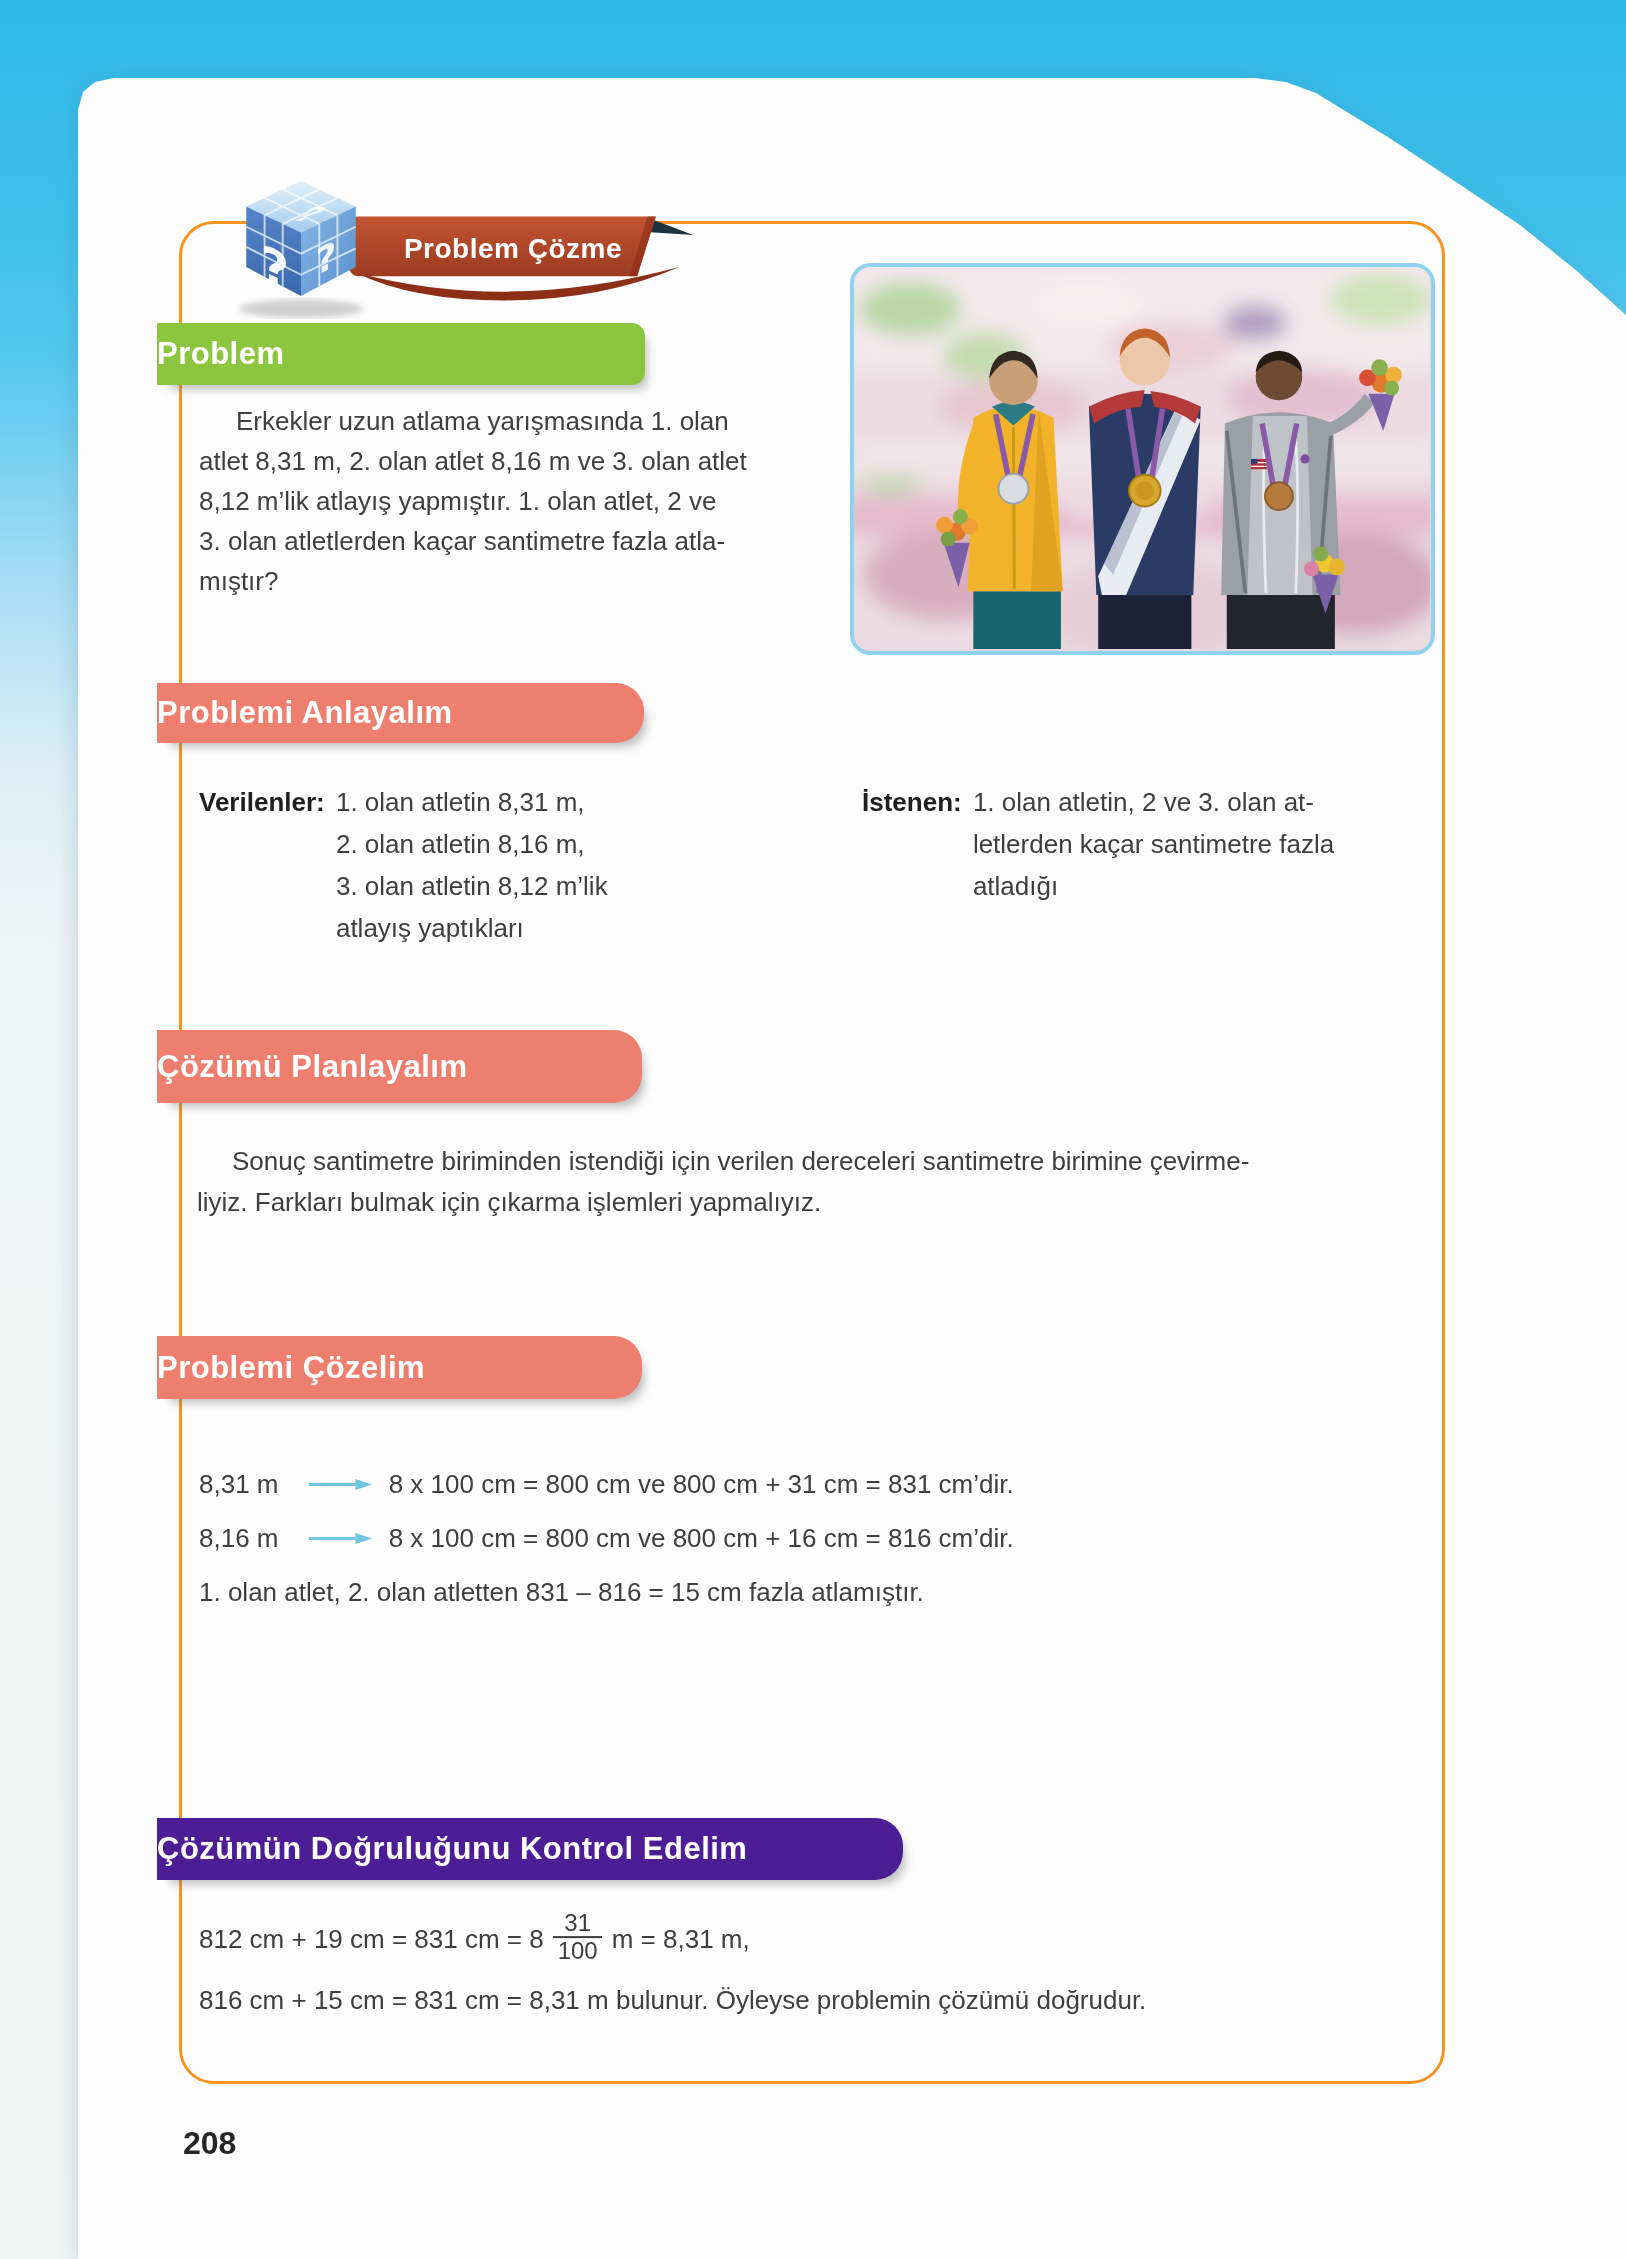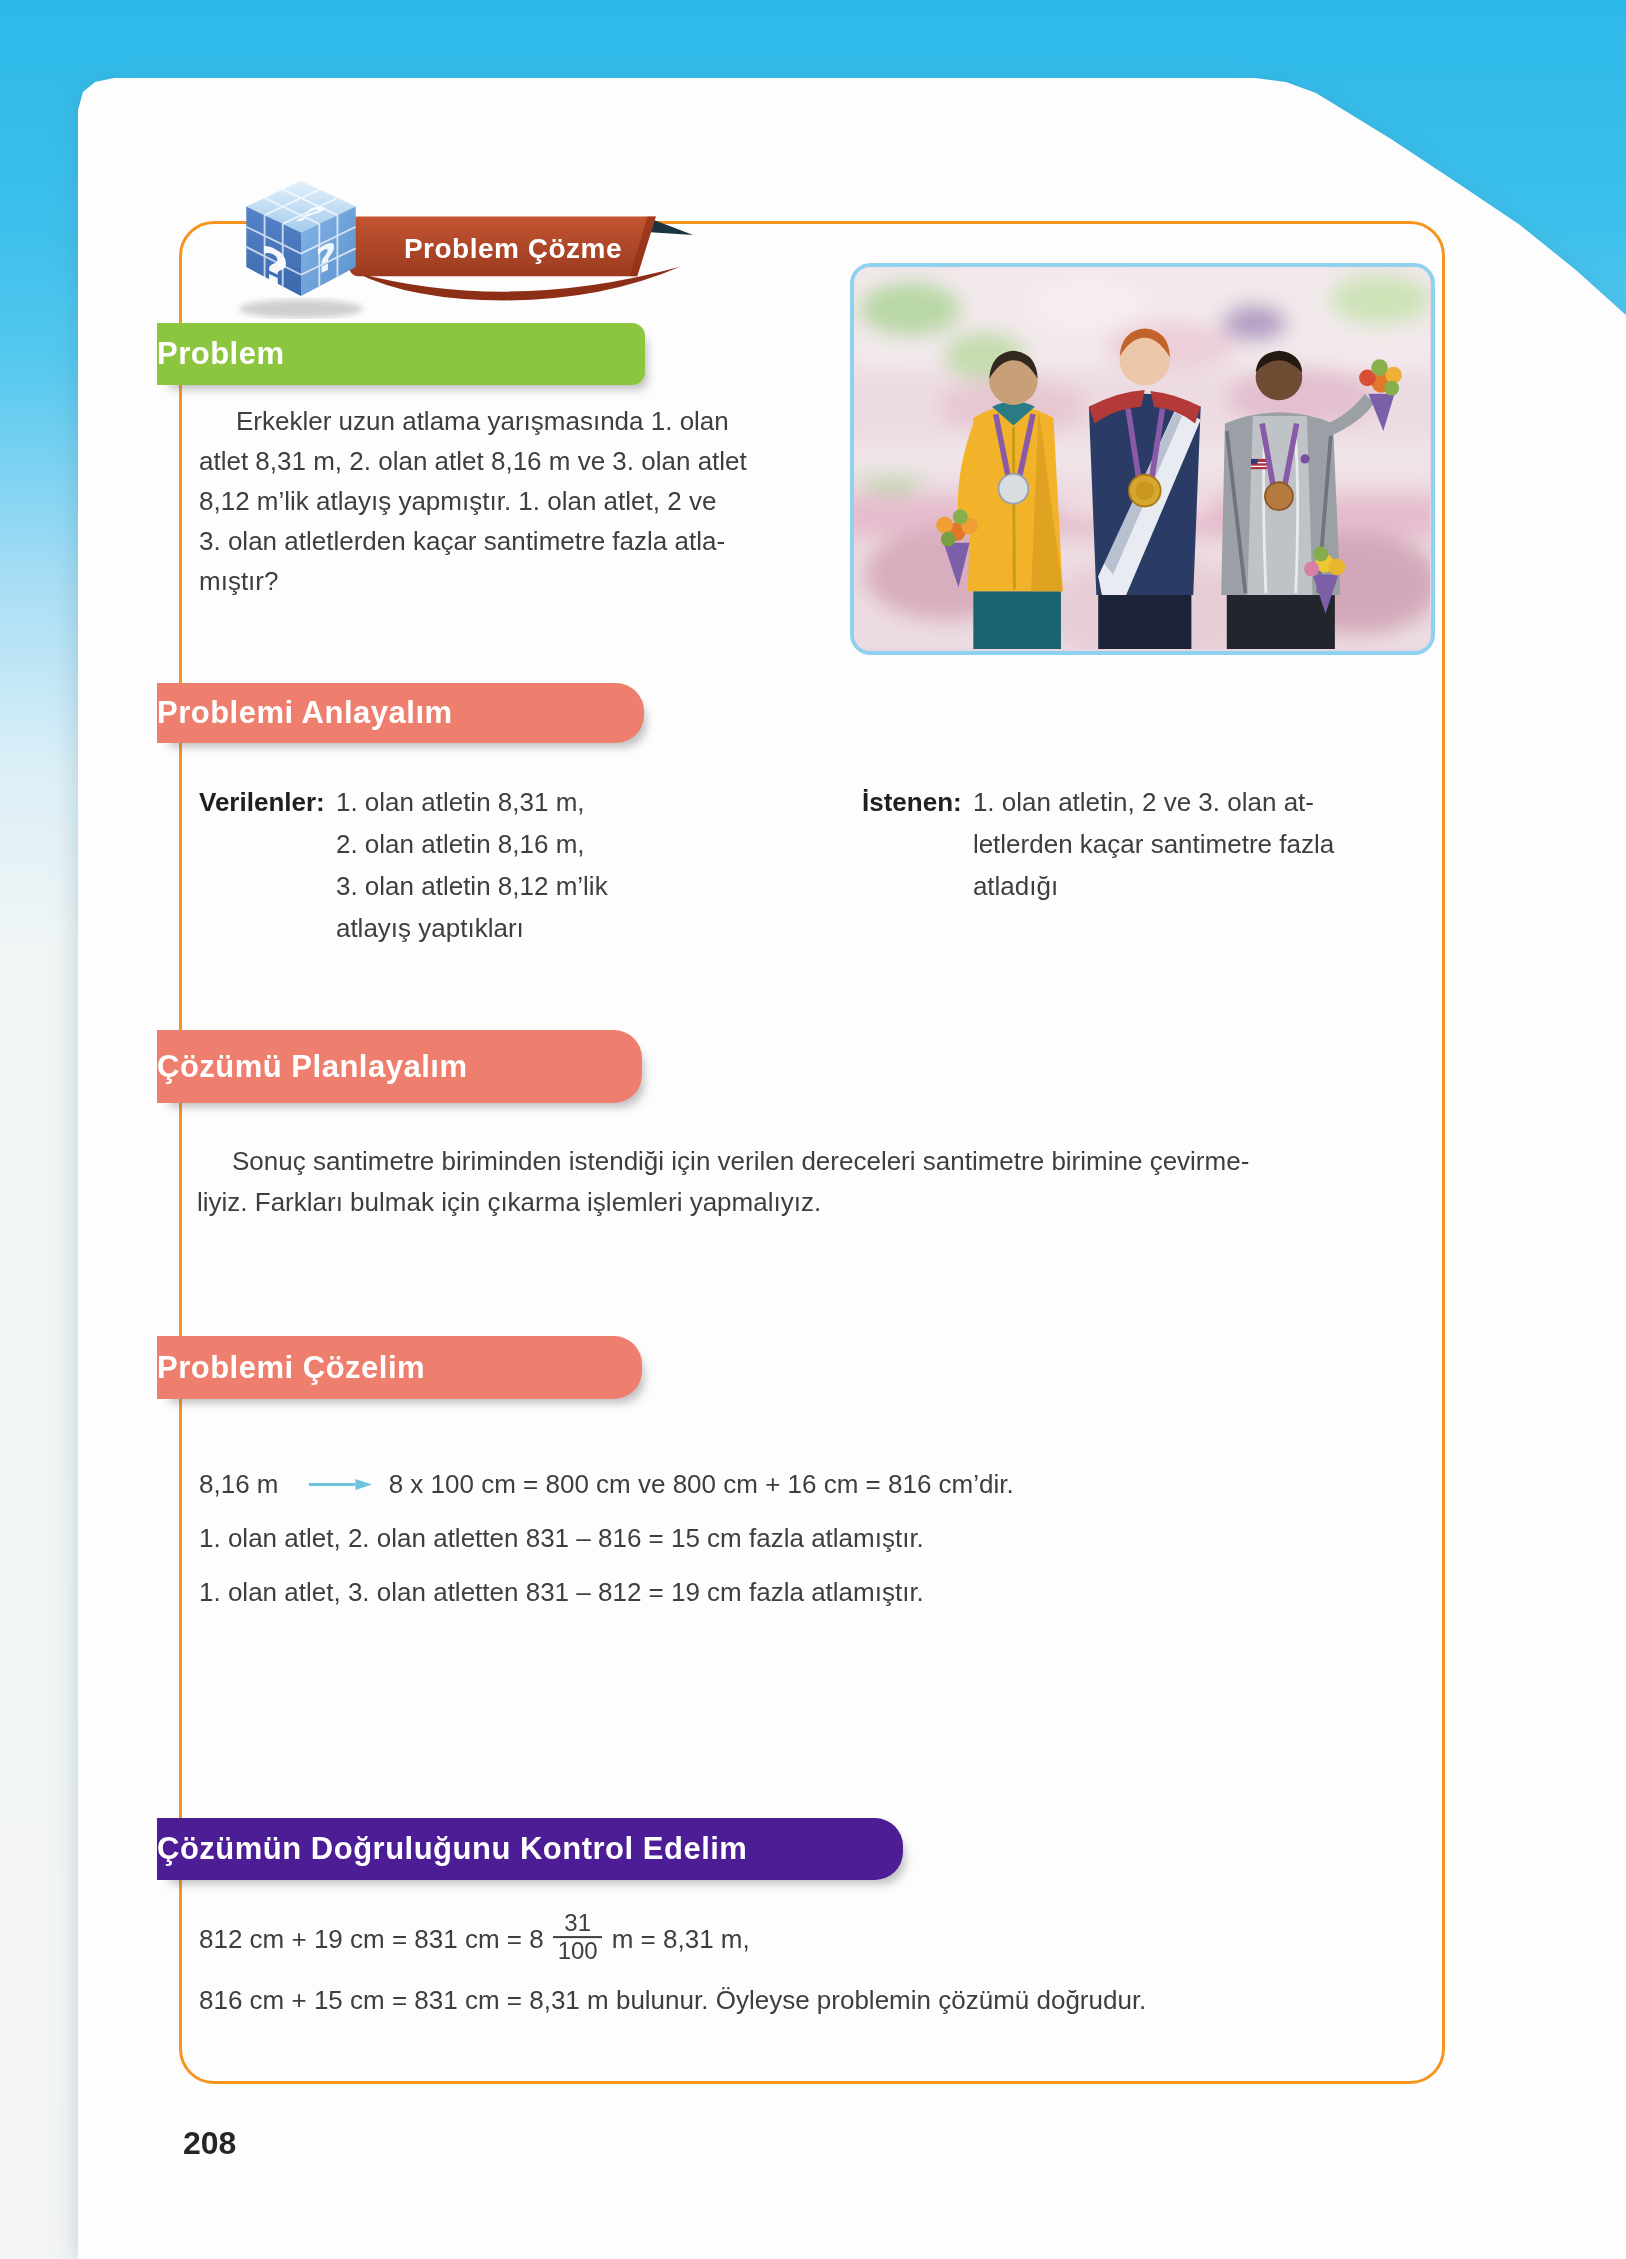--- a/index.html
+++ b/index.html
@@ -268,31 +268,40 @@
 
 <div class="abs txt lines" style="left:197px;top:1141px;width:1212px;line-height:41px;text-indent:35px;">Sonuç santimetre biriminden istendiği için verilen dereceleri santimetre birimine çevirme-
 liyiz. Farkları bulmak için çıkarma işlemleri yapmalıyız.</div>
 
 <div class="banner" style="left:157px;top:1336px;width:485px;height:63px;">
   <span>Problemi Çözelim</span>
 </div>
 
 <div class="abs" style="left:199px;top:1457px;width:1221px;">
   <div class="solve-row">
+    <span class="from-span">8,31 m</span>
+    <span class="arrow-wrap">
+      <svg width="67" height="15" viewBox="0 0 72 16">
+          <line x1="2" y1="8" x2="52" y2="8" stroke="#6fc5e0" stroke-width="3"></line>
+          <polygon points="52,2 70,8 52,14" fill="#6fc5e0"></polygon>
+        </svg>
+    </span>
+    <span>8 x 100 cm = 800 cm ve 800 cm + 31 cm = 831 cm’dir.</span>
+  </div>
+  <div class="solve-row">
     <span class="from-span">8,16 m</span>
     <span class="arrow-wrap">
       <svg width="67" height="15" viewBox="0 0 72 16">
           <line x1="2" y1="8" x2="52" y2="8" stroke="#6fc5e0" stroke-width="3"></line>
           <polygon points="52,2 70,8 52,14" fill="#6fc5e0"></polygon>
         </svg>
     </span>
     <span>8 x 100 cm = 800 cm ve 800 cm + 16 cm = 816 cm’dir.</span>
   </div>
   <div class="solve-row">1. olan atlet, 2. olan atletten 831 – 816 = 15 cm fazla atlamıştır.</div>
-  <div class="solve-row">1. olan atlet, 3. olan atletten 831 – 812 = 19 cm fazla atlamıştır.</div>
 </div>
 
 <div class="banner blue" style="left:157px;top:1818px;width:746px;height:62px;">
   <span>Çözümün Doğruluğunu Kontrol Edelim</span>
 </div>
 
 <div class="abs check-line1" style="left:199px;top:1900px;width:1231px;height:78px;">
   <span>812 cm + 19 cm = 831 cm = 8</span>
   <span class="frac">
     <span>31</span>

